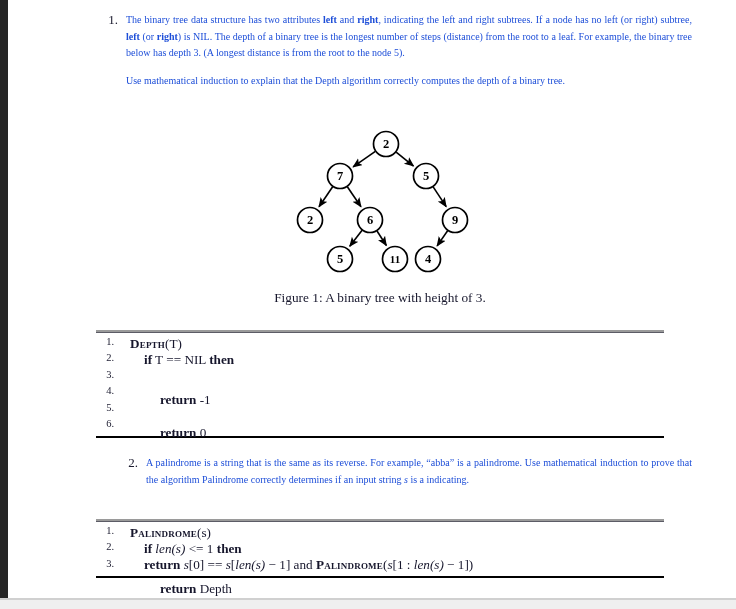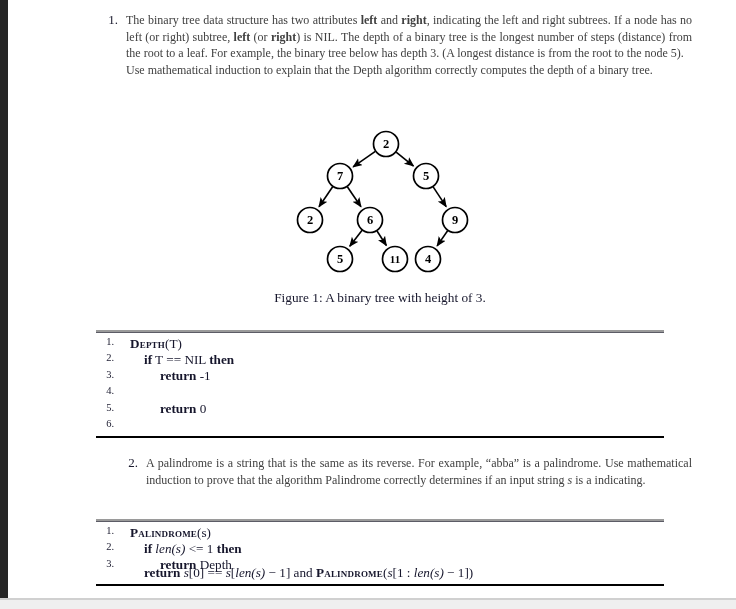--- a/index.html
+++ b/index.html
@@ -58,27 +58,27 @@
     text-align: right;
     font-size: 13px;
     line-height: 16.6px;
   }
   .item-body {
     position: absolute;
     left: 30px;
     top: 0;
   }
   .para {
-    font-size: 12px;
+    font-size: 10px;
     line-height: 16.6px;
     text-align: justify;
-    color: #404040;
-    margin: 0;
-  }
-  .para + .para { }
+    color: #1d4ed8;
+    margin: 0;
+  }
+  .para + .para { margin-top: 11px; }
   .b { font-weight: bold; }
   .it { font-style: italic; }
 
   #item1 { left: 88px; top: 12px; width: 566px; }
   #item1 .item-body { width: 566px; }
 
   #item2 { left: 108px; top: 455px; width: 548px; }
   #item2 .item-body { width: 546px; }
 
   
@@ -135,31 +135,31 @@
   .aline .code {
     position: absolute;
     left: 34px;
     top: -0.5px;
   }
   .sc {
     font-variant: small-caps;
     letter-spacing: 0.2px;
   }
   .ind1 { padding-left: 14px; }
-  .ind2 { padding-left: 30px; }
+  .ind2 { padding-left: 30px; margin-top: 24px; }
 
   #algo1 { left: 88px; top: 330px; }
   #algo2 { left: 88px; top: 519px; }
 
   
   #algo2 .aline.overlap-a {
     height: 0px;
   }
   #algo2 .aline.overlap-b {
-    margin-top: 8px;
+    margin-top: 0px;
   }
 </style>
 </head>
 <body>
 
 <div id="viewport">
 
   <div id="left-gutter"></div>
 
   <div id="page">

